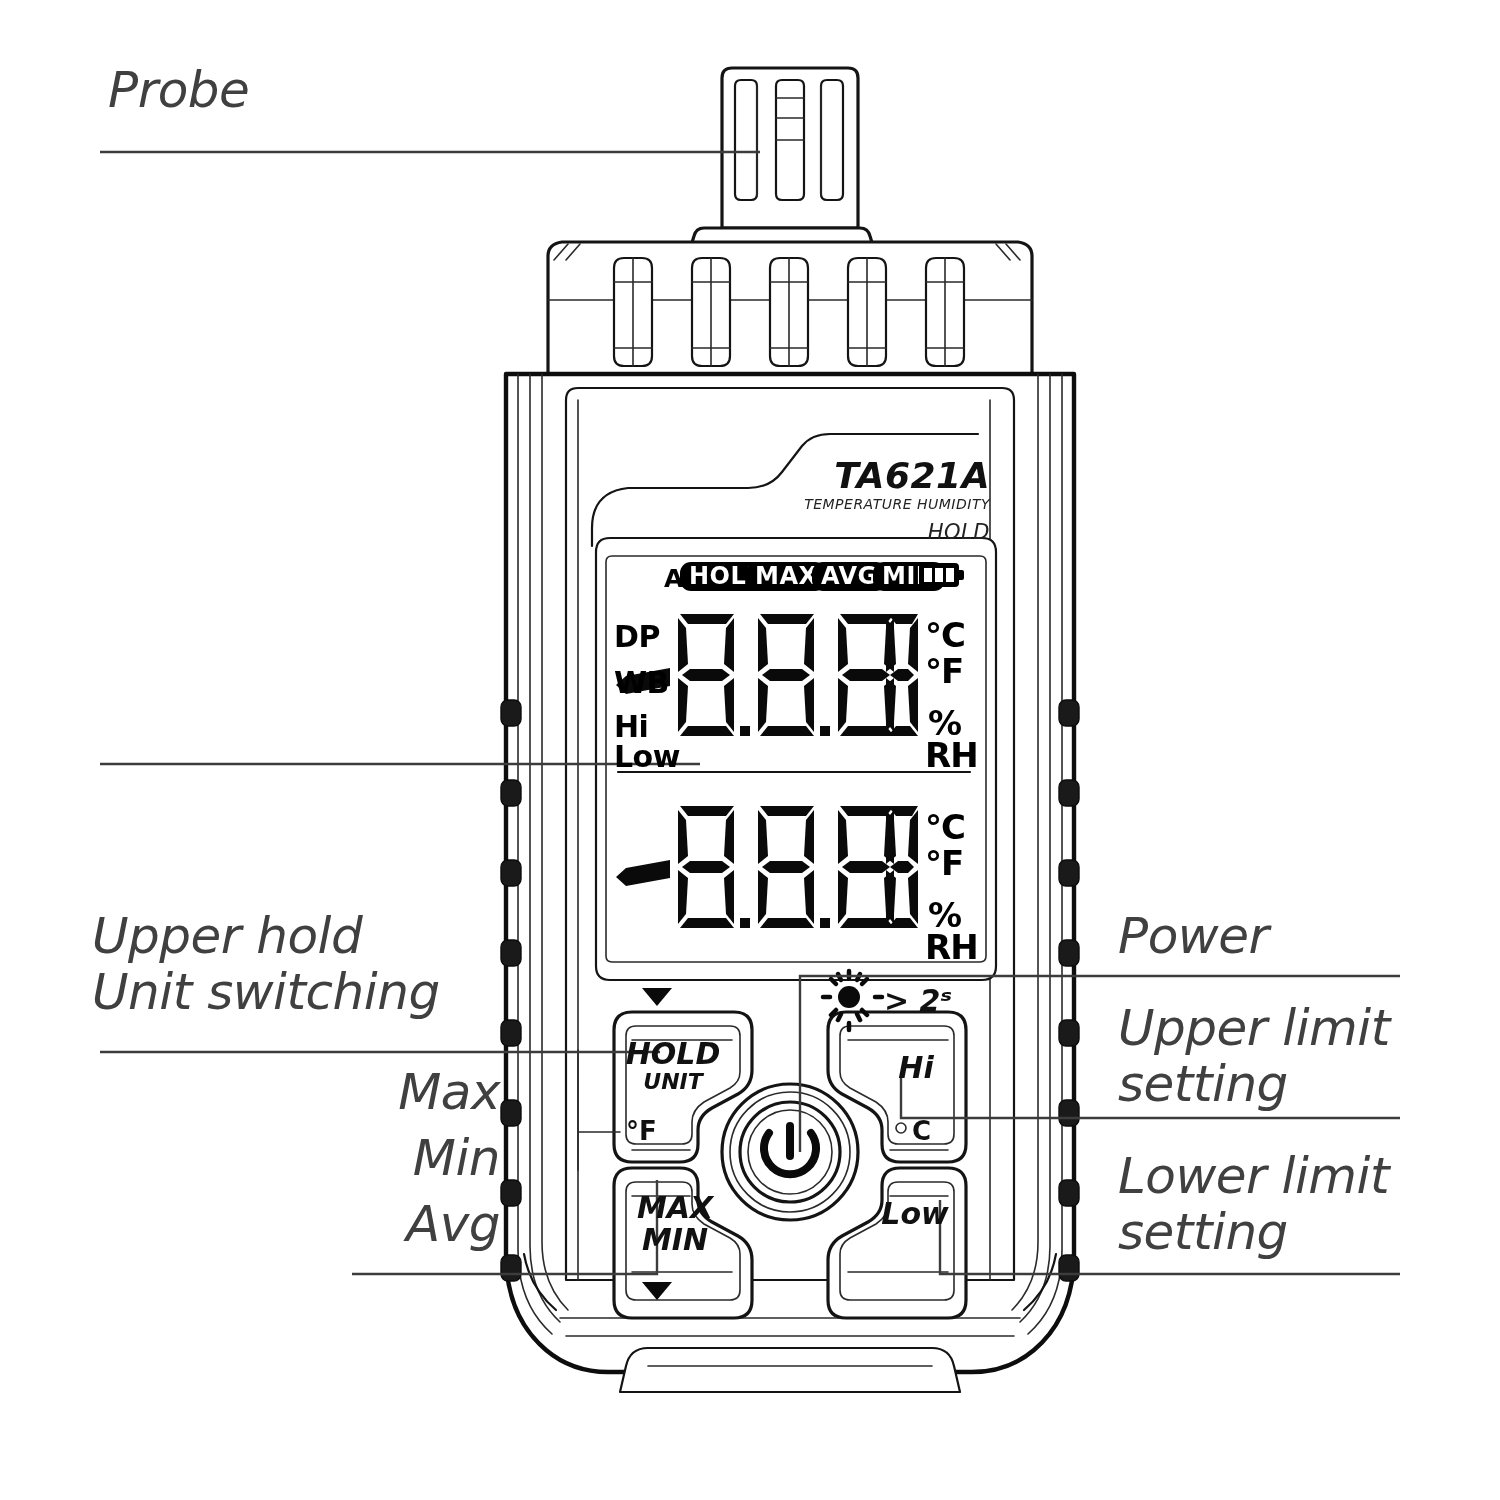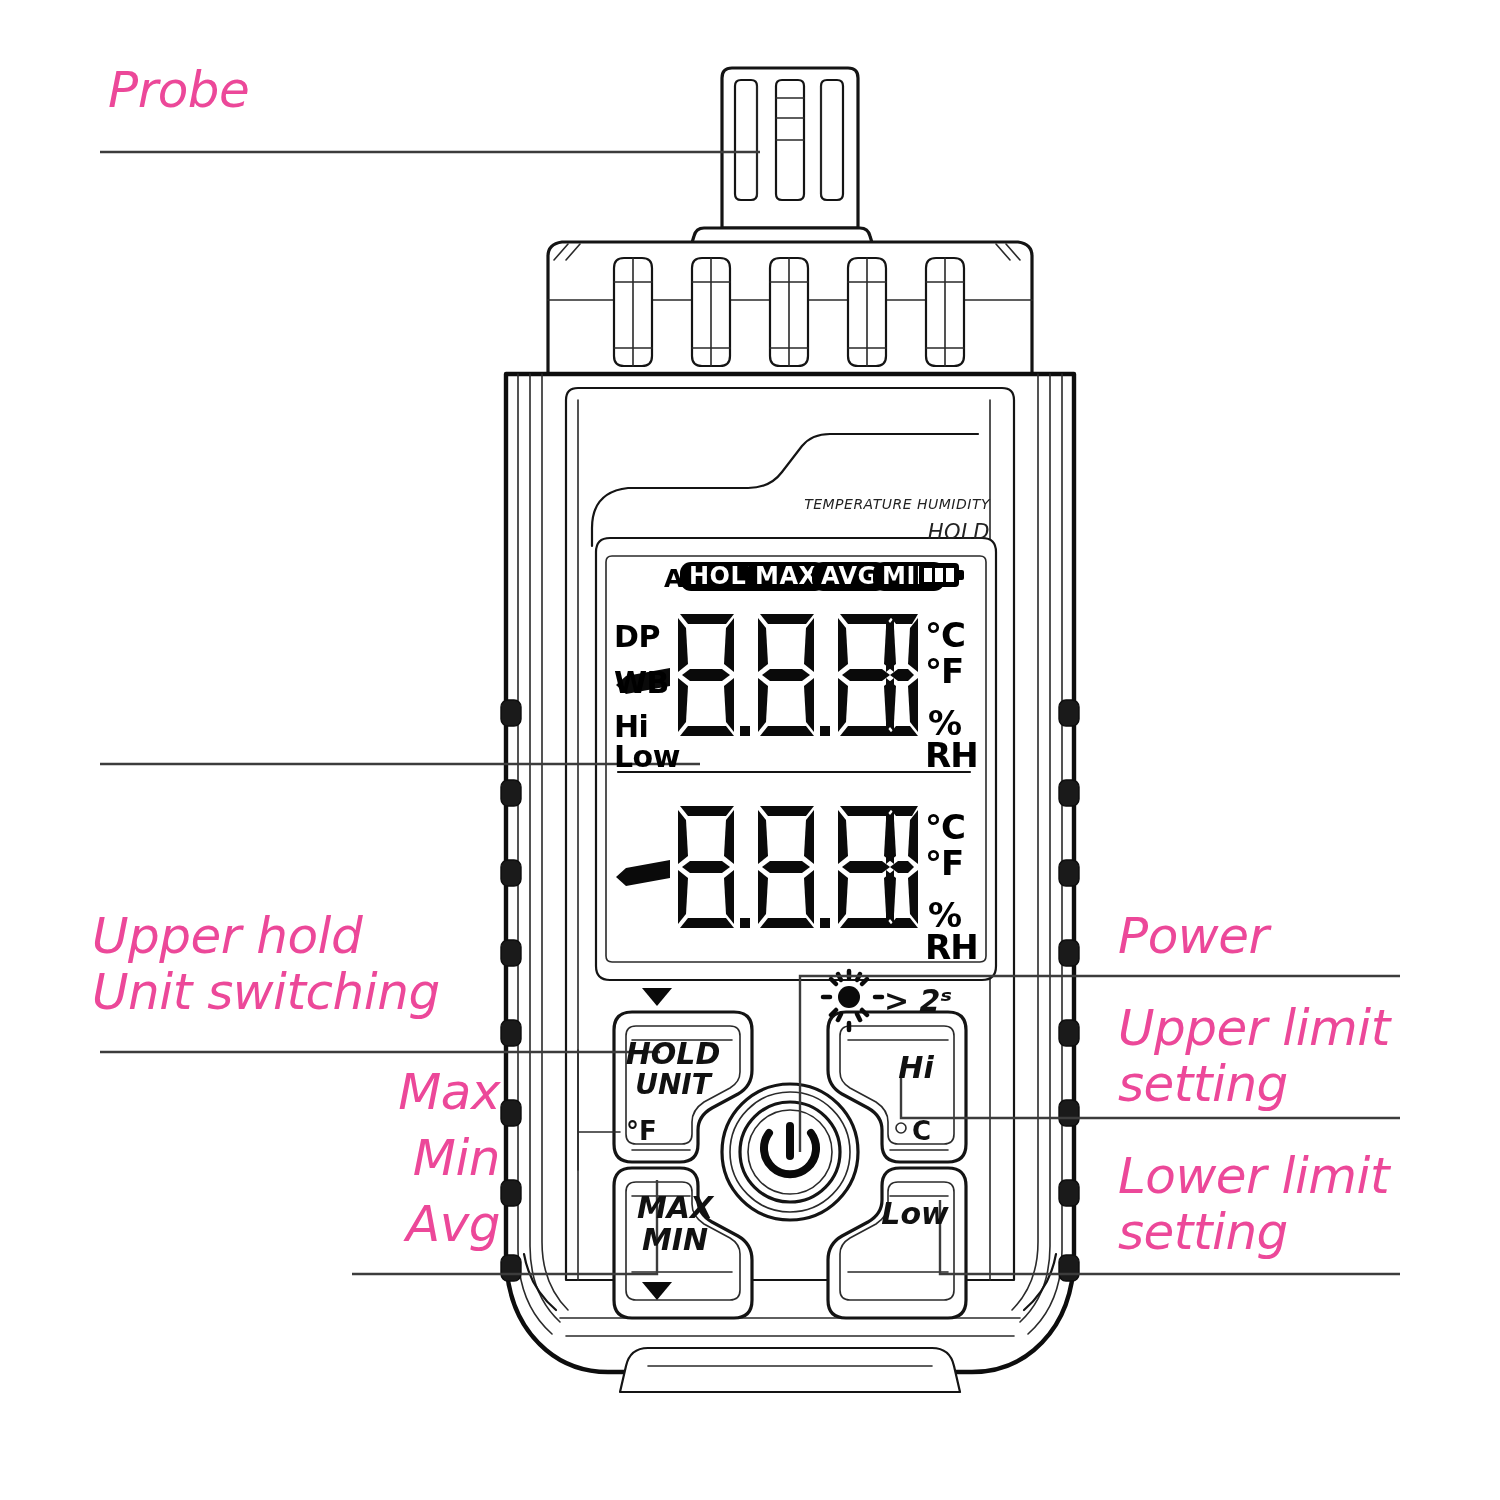--- a/index.html
+++ b/index.html
@@ -12,21 +12,21 @@
   #stage { position: relative; width: 1500px; height: 1500px; }
 
   
   .callout {
     position: absolute;
     font-family: "DejaVu Sans", sans-serif;
     font-style: italic;
     font-weight: 400;
     font-size: 50px;
     line-height: 1.12;
-    color: #ec4899;
+    color: #404040;
     white-space: pre;
     letter-spacing: -0.5px;
   }
   .callout.right-al { text-align: right; }
 
   
   #device { position: absolute; left: 0; top: 0; width: 1500px; height: 1500px; }
 
   
   .lcdtxt {
@@ -380,29 +380,32 @@
   <div class="lcdtxt unitlabel" style="left:925px; top:620px;">°C</div>
   <div class="lcdtxt unitlabel" style="left:925px; top:656px;">°F</div>
   <div class="lcdtxt unitlabel" style="left:928px; top:708px;">%</div>
   <div class="lcdtxt unitlabel" style="left:925px; top:740px;">RH</div>
 
   <div class="lcdtxt unitlabel" style="left:925px; top:812px;">°C</div>
   <div class="lcdtxt unitlabel" style="left:925px; top:848px;">°F</div>
   <div class="lcdtxt unitlabel" style="left:928px; top:900px;">%</div>
   <div class="lcdtxt unitlabel" style="left:925px; top:932px;">RH</div>
 
+  <div style="position:absolute; left:760px; top:455px; width:230px; text-align:right;
+              font-family:'DejaVu Sans',sans-serif; font-style:italic; font-weight:bold;
+              font-size:36px; color:#111; letter-spacing:0.5px;">TA621A</div>
   <div style="position:absolute; left:700px; top:496px; width:290px; text-align:right;
               font-family:'DejaVu Sans',sans-serif; font-style:italic; font-weight:400;
               font-size:14px; color:#222; letter-spacing:0.5px;">TEMPERATURE HUMIDITY</div>
   <div style="position:absolute; left:700px; top:520px; width:290px; text-align:right;
               font-family:'DejaVu Sans',sans-serif; font-style:italic; font-weight:400;
               font-size:21px; color:#222; letter-spacing:0.5px;">HOLD</div>
 
   <div class="btntxt" style="left:618px; top:1038px; width:110px; font-size:30px;">HOLD</div>
-  <div class="btntxt" style="left:618px; top:1070px; width:110px; font-size:28px;">UNIT</div>
+  <div class="btntxt" style="left:618px; top:1070px; width:110px; font-size:22px;">UNIT</div>
 
   <div class="btntxt" style="left:620px; top:1192px; width:110px; font-size:30px;">MAX</div>
   <div class="btntxt" style="left:620px; top:1224px; width:110px; font-size:30px;">MIN</div>
 
   <div class="btntxt" style="left:876px; top:1052px; width:80px; font-size:30px;">Hi</div>
   <div class="btntxt" style="left:870px; top:1198px; width:90px; font-size:30px;">Low</div>
 
   <div class="marktxt" style="left:626px; top:1116px;">°F</div>
   <div class="marktxt" style="left:912px; top:1116px;">C</div>
 

